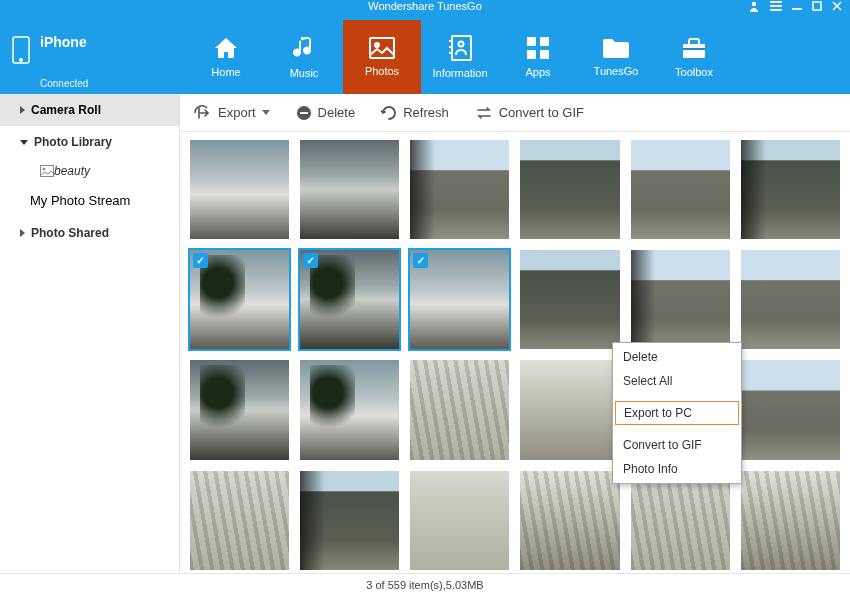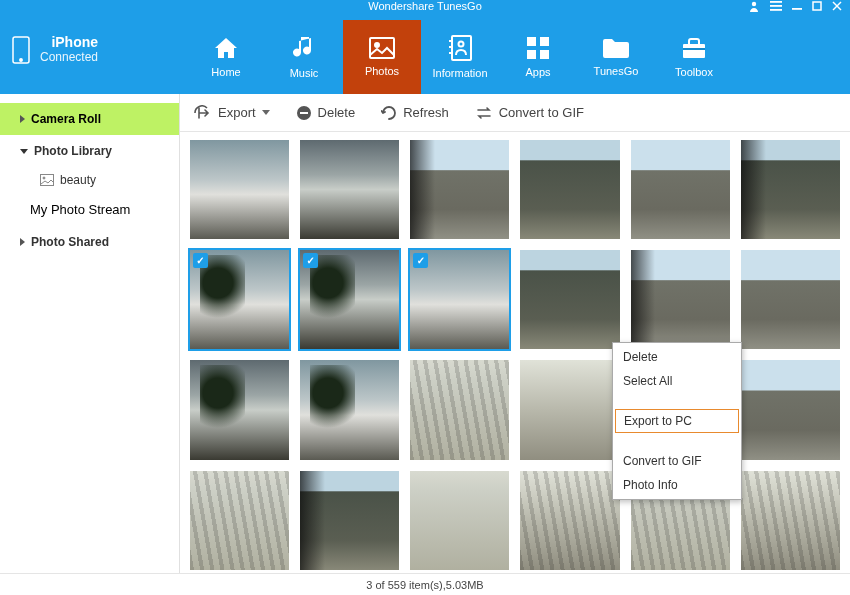--- a/index.html
+++ b/index.html
@@ -2,37 +2,37 @@
 <html><head>
 <meta charset="utf-8">
 <style>
 * { margin: 0; padding: 0; box-sizing: border-box; font-family: Arial, sans-serif; }
 body { width: 850px; height: 595px; overflow: hidden; background: #fff; }
 
 .titlebar { height: 20px; background: #1e9ee8; display: flex; align-items: flex-start; justify-content: center; color: #fff; font-size: 11px; position: relative; }
 .titlebar-controls { position: absolute; right: 8px; display: flex; gap: 10px; align-items: center; }
 .titlebar-controls svg, .titlebar-controls span { cursor: pointer; }
 
-.navbar { height: 74px; background: #1e9ee8; display: flex; align-items: stretch; padding-left: 12px; text-align: right; }
+.navbar { height: 74px; background: #1e9ee8; display: flex; align-items: stretch; padding-left: 12px; }
 .device-box { width: 175px; display: flex; align-items: flex-start; padding-top: 14px; gap: 10px; color: #fff; }
 .device-box .phone-icon { margin-top: 2px; }
 .device-name { font-size: 14px; font-weight: bold; }
-.device-status { font-size: 12px; opacity: .9; }
+.device-status { font-size: 10px; opacity: .9; margin-top: 28px; }
 
 .nav-items { display: flex; }
 .nav-item { width: 78px; display: flex; flex-direction: column; align-items: center; justify-content: center; color: #fff; font-size: 11px; gap: 6px; cursor: pointer; }
 .nav-item.active { background: #c2410c; }
 
 .main { display: flex; height: calc(595px - 20px - 74px - 22px); }
 .sidebar { width: 180px; border-right: 1px solid #e0e0e0; padding: 0; }
 .side-item { padding: 9px 12px 9px 20px; font-size: 12px; color: #333; cursor: pointer; display: flex; align-items: center; gap: 6px; }
-.side-item.active { background: #bef264; font-weight: bold; color: #000; margin-top: 9px; }
+.side-item.active { background: #e5e5e5; font-weight: bold; color: #000; }
 .side-item .tri { width: 0; height: 0; border-top: 4px solid transparent; border-bottom: 4px solid transparent; border-left: 5px solid #555; display:inline-block; }
 .side-item .tri.down { border-left: 4px solid transparent; border-right: 4px solid transparent; border-top: 5px solid #333; border-bottom: none; }
-.side-sub { padding-left: 40px; font-size: 12px; color: #333; display: flex; align-items: center; gap: 6px; padding-top:6px; padding-bottom:6px; cursor:pointer; }
+.side-sub { padding-left: 40px; font-size: 12px; color: #333; display: flex; align-items: center; padding-top:6px; padding-bottom:6px; cursor:pointer;font-style:italic; }
 .side-bold { font-weight: normal; padding: 9px 12px 9px 30px; font-size: 13px; cursor:pointer; }
 
 .content { flex: 1; display: flex; flex-direction: column; position: relative; }
 .toolbar { height: 38px; border-bottom: 1px solid #e5e5e5; display: flex; align-items: center; padding-left: 4px; gap: 6px; }
 .tool-btn { display: flex; align-items: center; gap: 6px; font-size: 13px; color: #444; padding: 4px 10px; cursor: pointer; }
 .tool-btn svg { flex-shrink: 0; }
 
 .grid { flex: 1; overflow: hidden; padding: 6px 8px; }
 .grid-inner { display: grid; grid-template-columns: repeat(6, 1fr); gap: 7px; }
 .thumb { position: relative; aspect-ratio: 1/1; border: 2px solid transparent; cursor: pointer; overflow:hidden; }
@@ -47,21 +47,21 @@
 .building { background: linear-gradient(to bottom, #cbe0ec 0%, #cbe0ec 30%, #707268 31%, #6a6a60 70%, #909085 100%); }
 .building2 { background: linear-gradient(to bottom, #bcd4e0 0%, #bcd4e0 20%, #4a5248 21%, #5a5e52 70%, #888878 100%); }
 .pavement { background: linear-gradient(to bottom, #d8dad0 0%, #cccfc5 20%, #b0b0a0 100%); }
 .pavement2 { background: linear-gradient(to bottom, #e0e2d8 0%, #b8b8ab 50%, #908e80 100%); }
 .stripes::after { content:""; position:absolute; inset:0; background: repeating-linear-gradient(80deg, rgba(0,0,0,.15) 0 4px, transparent 4px 10px); }
 .tree::before { content:""; position:absolute; left:10%; top:5%; width:45%; height:70%; background: radial-gradient(circle at 40% 40%, #1a2818 30%, transparent 70%); }
 .dark-edge::after { content:""; position:absolute; left:0; top:0; width:25%; height:100%; background: linear-gradient(to right, rgba(10,10,10,.7), transparent); }
 
 .context-menu { position: absolute; left: 432px; top: 248px; width: 130px; background: #fff; border: 1px solid #aaa; box-shadow: 1px 2px 6px rgba(0,0,0,.25); z-index: 100; padding: 2px 0; }
 .ctx-item { padding: 5px 10px; font-size: 12px; color: #333; cursor: pointer; }
-.ctx-item.hl { border: 1px solid #e88a2e; background: #fff; margin: 16px 2px; padding: 4px 8px; }
+.ctx-item.hl { border: 1px solid #e88a2e; background: #fff; margin: 8px 2px; padding: 4px 8px; }
 
 .statusbar { height: 22px; border-top: 1px solid #e5e5e5; display: flex; align-items: center; justify-content: center; font-size: 11px; color: #444; }
 </style>
 </head>
 <body>
 
 <div class="titlebar">
   <span>Wondershare TunesGo</span>
   <div class="titlebar-controls">
     <svg width="12" height="12" viewBox="0 0 12 12" fill="#fff">

